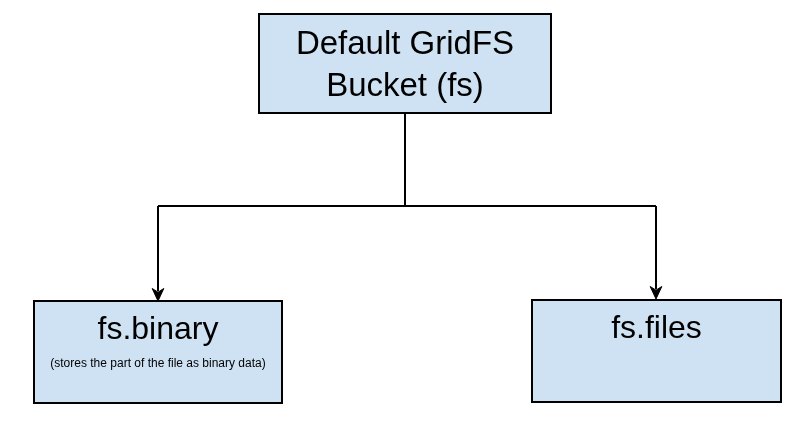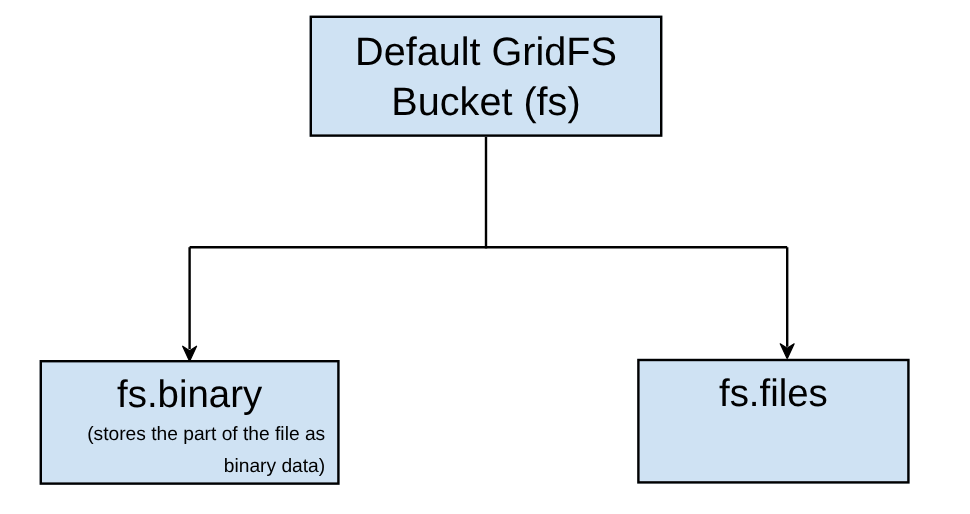--- a/index.html
+++ b/index.html
@@ -62,32 +62,31 @@
   .node.child {
     justify-content: flex-start;
     padding: 4px 10px 0 10px;
   }
   .node.child-left {
     left: 33px; top: 300px;
     width: 250px; height: 104px;
   }
   .node.child-right {
     left: 531px; top: 299px;
-    width: 227px; height: 104px;
+    width: 251px; height: 104px;
   }
   .node-name {
     font-size: 32px;
     line-height: 44px;
     color: var(--text);
   }
   .node-desc {
-    font-size: 16px;
+    font-size: 12px;
     line-height: 26px;
     color: var(--text);
-    text-align: right;
   }
 </style>
 </head>
 <body>
 
 <div class="canvas">
 
   <svg class="connectors" viewBox="0 0 808 428">
     <path class="conn" d="M405 114 V207"></path>
     <path class="conn" d="M158 206 H656"></path>

